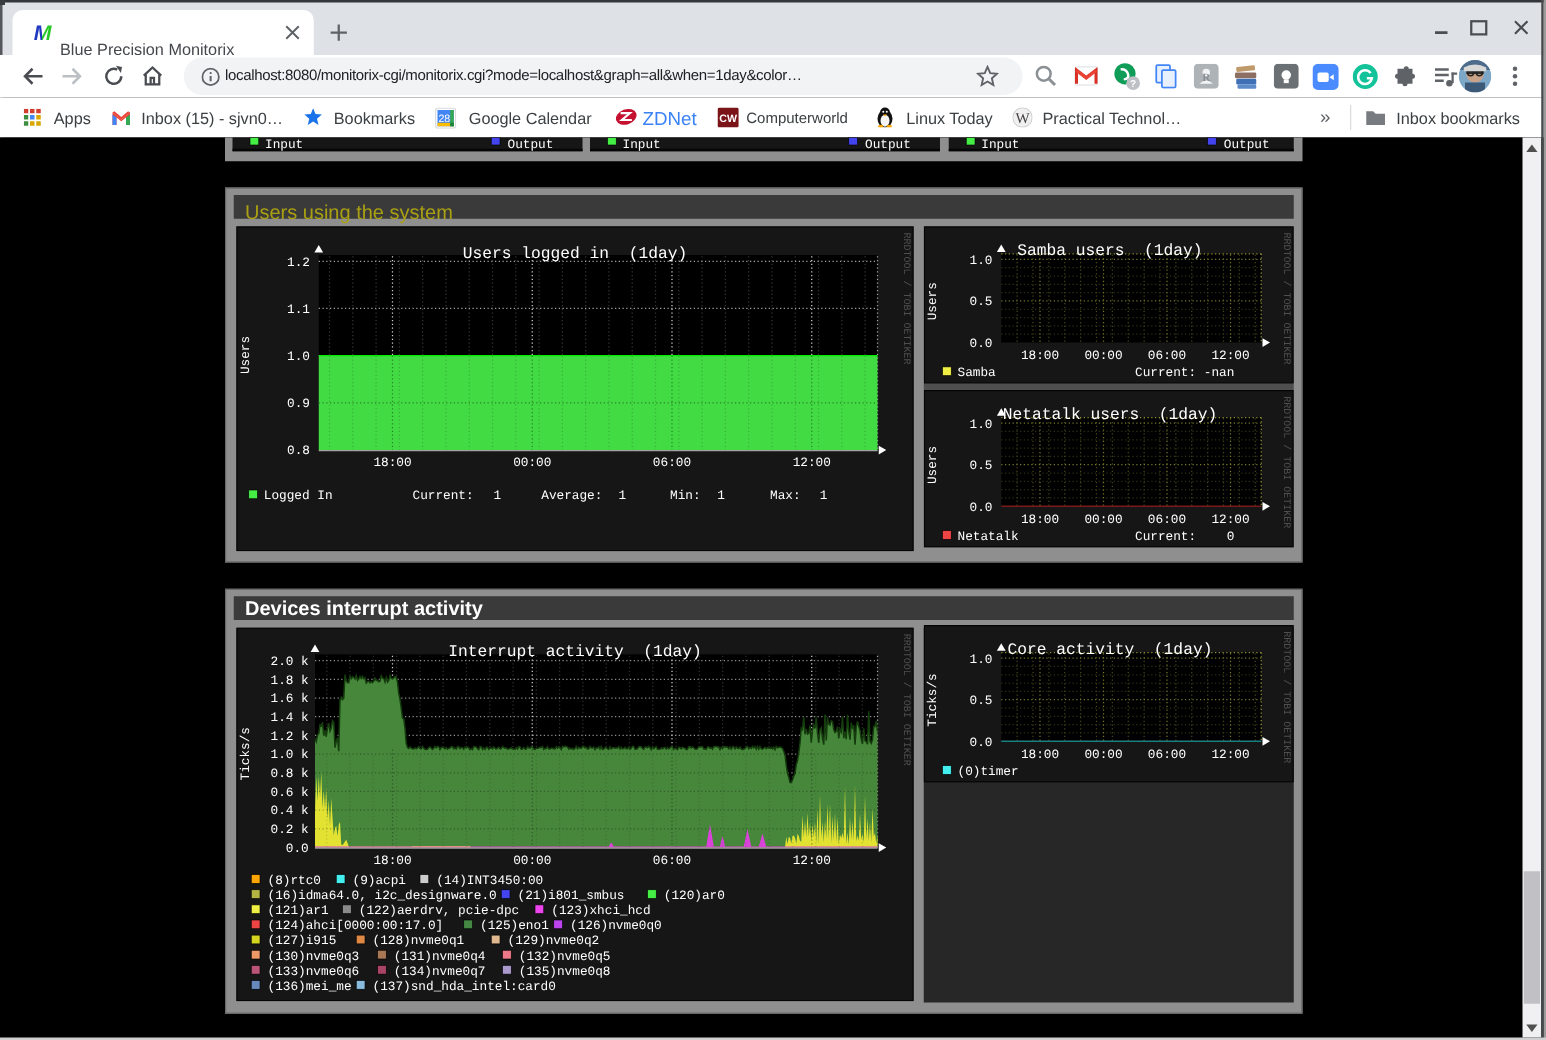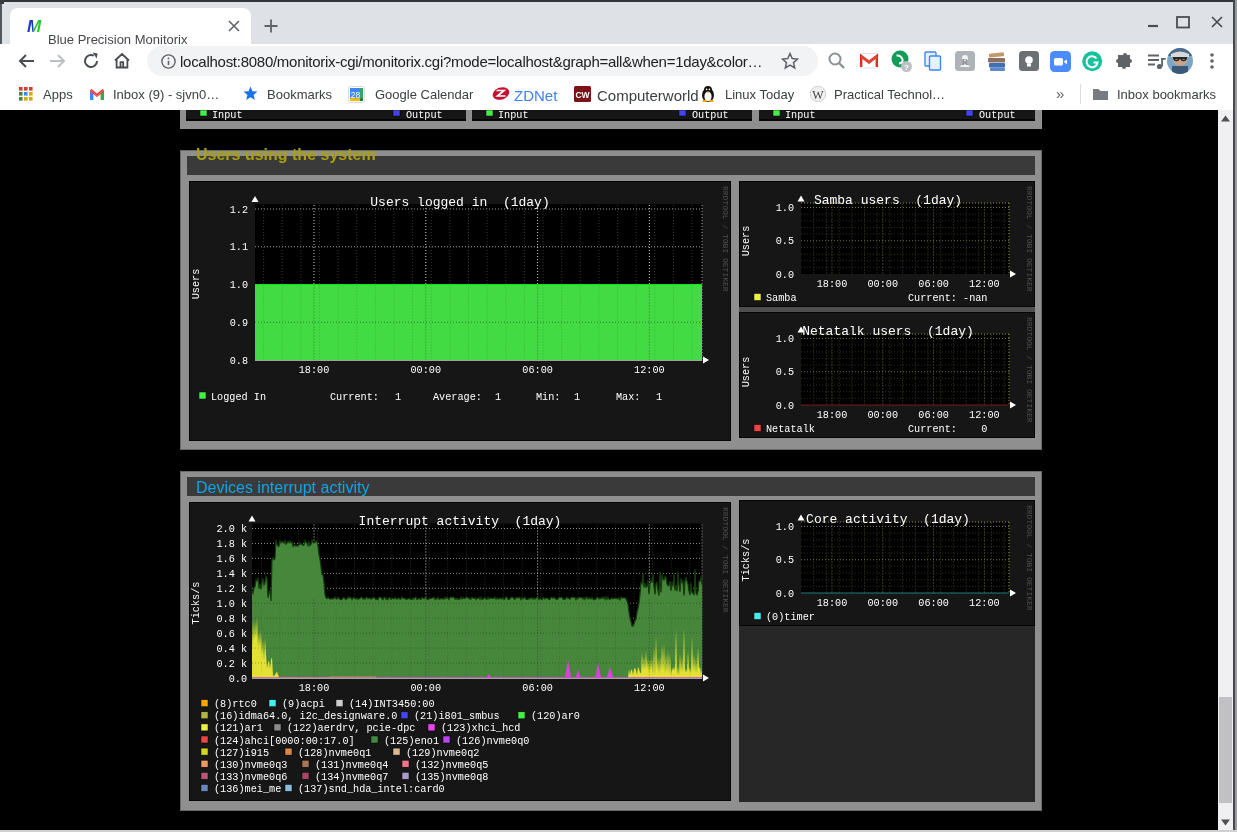--- a/index.html
+++ b/index.html
@@ -43,21 +43,21 @@
   </svg>
 <svg class="abs" style="left:113px;top:52px" width="18" height="18">
     <path d="M2,8.5 L9,2 L16,8.5 M3.6,7.5 L3.6,15.5 L14.4,15.5 L14.4,7.5 M7.5,15.5 L7.5,10.2 L10.2,10.2 L10.2,15.5" stroke="#494c50" stroke-width="1.8" fill="none"></path>
   </svg>
 <div class="abs" style="left:147px;top:46px;width:671px;height:30px;background:#f1f3f4;border-radius:15px"></div>
 <svg class="abs" style="left:161px;top:54px" width="15" height="15">
     <circle cx="7.5" cy="7.5" r="6.6" fill="none" stroke="#5f6368" stroke-width="1.4"></circle>
     <path d="M7.5,6.8 L7.5,11" stroke="#5f6368" stroke-width="1.6"></path>
     <circle cx="7.5" cy="4.4" r="0.9" fill="#5f6368"></circle>
   </svg>
-<div class="abs" style="left:180px;top:53px;font-size:15px;color:#202124;letter-spacing:-0.27px">localhost:8080/monitorix-cgi/monitorix.cgi?mode=localhost&amp;graph=all&amp;when=1day&amp;color…</div>
+<div class="abs" style="left:180px;top:53px;font-size:12px;color:#202124;letter-spacing:-0.27px">localhost:8080/monitorix-cgi/monitorix.cgi?mode=localhost&amp;graph=all&amp;when=1day&amp;color…</div>
 <svg class="abs" style="left:781px;top:52px" width="18" height="18">
     <path d="M9,1.5 L11.2,6.5 L16.6,7 L12.5,10.6 L13.7,16 L9,13.2 L4.3,16 L5.5,10.6 L1.4,7 L6.8,6.5 Z" fill="none" stroke="#5f6368" stroke-width="1.5"></path>
   </svg>
 <svg class="abs" style="left:827px;top:51px" width="20" height="20">
     <circle cx="8" cy="8" r="5.5" fill="none" stroke="#8b9095" stroke-width="2"></circle>
     <path d="M12,12 L17,17" stroke="#8b9095" stroke-width="2.4"></path>
   </svg>
 <svg class="abs" style="left:859px;top:52px" width="20" height="18">
     <rect x="1" y="1.5" width="18" height="14.5" rx="1" fill="#fff" stroke="#dadce0" stroke-width="0.8"></rect>
     <path d="M2.2,15 L2.2,4 L10,10 L17.8,4 L17.8,15" stroke="#d93025" stroke-width="2.4" fill="none"></path>
@@ -142,21 +142,21 @@
     <rect x="5" y="10" width="3.6" height="3.6" fill="#d8a800"></rect>
     <rect x="10" y="10" width="3.6" height="3.6" fill="#d8a800"></rect>
   </svg>
 <div class="abs" style="left:43px;top:87px;font-size:13px;color:#3c4043">Apps</div>
 <svg class="abs" style="left:89px;top:88px" width="16" height="12">
     <path d="M1,12 L1,2 L8,7.5 L15,2 L15,12 L11.8,12 L11.8,6 L8,9 L4.2,6 L4.2,12 Z" fill="#ea4335"></path>
     <path d="M1,12 L4.2,12 L4.2,6 L1,3.5 Z" fill="#4285f4"></path>
     <path d="M11.8,12 L15,12 L15,3.5 L11.8,6 Z" fill="#34a853"></path>
     <path d="M1,2 L2.5,1 L8,5.5 L13.5,1 L15,2 L8,7.5 Z" fill="#ea4335"></path>
   </svg>
-<div class="abs" style="left:113px;top:87px;font-size:13px;color:#3c4043">Inbox (9) - sjvn0…</div>
+<div class="abs" style="left:113px;top:87px;font-size:13px;color:#3c4043">Inbox (15) - sjvn0…</div>
 <svg class="abs" style="left:243px;top:86px" width="15" height="15">
     <path d="M7.5,0.5 L9.4,5.2 L14.5,5.6 L10.6,8.9 L11.8,13.9 L7.5,11.2 L3.2,13.9 L4.4,8.9 L0.5,5.6 L5.6,5.2 Z" fill="#1a73e8"></path>
   </svg>
 <div class="abs" style="left:267px;top:87px;font-size:13px;color:#3c4043">Bookmarks</div>
 <svg class="abs" style="left:348px;top:86px" width="17" height="17">
     <rect x="0.5" y="0.5" width="16" height="16" rx="2" fill="#fff" stroke="#dadce0" stroke-width="1"></rect>
     <rect x="2" y="2" width="13" height="13" fill="#4285f4"></rect>
     <rect x="2" y="12.2" width="13" height="2.8" fill="#fbbc04"></rect>
     <rect x="12.2" y="2" width="2.8" height="13" fill="#34a853"></rect>
     <rect x="12.2" y="12.2" width="2.8" height="2.8" fill="#188038"></rect>
@@ -165,21 +165,21 @@
 <div class="abs" style="left:375px;top:87px;font-size:13px;color:#3c4043">Google Calendar</div>
 <svg class="abs" style="left:492px;top:86px" width="18" height="15">
     <ellipse cx="9" cy="7.5" rx="8.5" ry="6" fill="#c41230" transform="rotate(-20 9 7.5)"></ellipse>
     <path d="M4.5,4.5 L12,4.5 L5.5,10 L13.5,10" stroke="#fff" stroke-width="1.7" fill="none"></path>
   </svg>
 <div class="abs" style="left:514px;top:87px;font-size:15px;color:#3b82f6">ZDNet</div>
 <svg class="abs" style="left:574px;top:86px" width="17" height="16">
     <rect width="17" height="16" rx="1.5" fill="#7a1419"></rect>
     <text x="8.5" y="11.5" font-size="8.5" font-weight="bold" font-family="Liberation Sans" fill="#fff" text-anchor="middle">CW</text>
   </svg>
-<div class="abs" style="left:597px;top:87px;font-size:15px;color:#3c4043">Computerworld</div>
+<div class="abs" style="left:597px;top:87px;font-size:12px;color:#3c4043">Computerworld</div>
 <svg class="abs" style="left:700px;top:85px" width="16" height="17">
     <ellipse cx="8" cy="10" rx="6" ry="7" fill="#111"></ellipse>
     <ellipse cx="8" cy="5" rx="4" ry="4" fill="#111"></ellipse>
     <ellipse cx="8" cy="11.5" rx="3.6" ry="4.8" fill="#f6f6f6"></ellipse>
     <circle cx="6.6" cy="4.4" r="0.8" fill="#fff"></circle>
     <circle cx="9.4" cy="4.4" r="0.8" fill="#fff"></circle>
     <path d="M6.5,6.5 L9.5,6.5 L8,8.2 Z" fill="#f7a500"></path>
     <ellipse cx="4.6" cy="16" rx="2.2" ry="1.2" fill="#f7a500"></ellipse>
     <ellipse cx="11.4" cy="16" rx="2.2" ry="1.2" fill="#f7a500"></ellipse>
   </svg>
@@ -214,21 +214,21 @@
   </svg>
 <div class="abs" style="left:759px;top:110px;width:276px;height:11px;background:#161616;border-bottom:2px solid #050505"></div>
 <svg class="abs" style="left:759px;top:110px" width="276" height="11">
     <rect x="14" y="0" width="7" height="6" fill="#44EE44" stroke="#000" stroke-width="0.5"></rect>
     <text x="26" y="8" font-family="&quot;Liberation Mono&quot;, monospace" font-size="10.2" fill="#ffffff" text-anchor="start">Input</text>
     <rect x="207" y="0" width="7" height="6" fill="#4444EE" stroke="#000" stroke-width="0.5"></rect>
     <text x="220" y="8" font-family="&quot;Liberation Mono&quot;, monospace" font-size="10.2" fill="#ffffff" text-anchor="start">Output</text>
   </svg>
 <div class="abs" style="left:180px;top:150px;width:862px;height:300px;background:#8f8f8f;border:1px solid #6a6a6a"></div>
 <div class="abs" style="left:187px;top:156px;width:848px;height:19px;background:#3a3a3a"></div>
-<div class="abs" style="left:196px;top:146px;font-size:16px;font-weight:bold;color:#aaa012">Users using the system</div>
+<div class="abs" style="left:196px;top:162px;font-size:16px;font-weight:normal;color:#aaa012">Users using the system</div>
 <svg style="position:absolute;left:189px;top:181px" width="542" height="260">
     <rect width="542" height="260" fill="#161616"></rect>
     <rect x="0.5" y="0.5" width="541" height="259" fill="none" stroke="#050505" stroke-width="1"></rect>
     <rect x="66" y="23" width="447" height="156" fill="#000"></rect>
     <line x1="74.6" y1="24" x2="74.6" y2="179" stroke="#9a9a9a" stroke-opacity="0.35" stroke-width="1" stroke-dasharray="1,2"></line>
     <line x1="93.22999999999999" y1="24" x2="93.22999999999999" y2="179" stroke="#9a9a9a" stroke-opacity="0.35" stroke-width="1" stroke-dasharray="1,2"></line>
     <line x1="111.85999999999999" y1="24" x2="111.85999999999999" y2="179" stroke="#9a9a9a" stroke-opacity="0.35" stroke-width="1" stroke-dasharray="1,2"></line>
     <line x1="130.48999999999998" y1="24" x2="130.48999999999998" y2="179" stroke="#9a9a9a" stroke-opacity="0.35" stroke-width="1" stroke-dasharray="1,2"></line>
     <line x1="149.11999999999998" y1="24" x2="149.11999999999998" y2="179" stroke="#9a9a9a" stroke-opacity="0.35" stroke-width="1" stroke-dasharray="1,2"></line>
     <line x1="167.74999999999997" y1="24" x2="167.74999999999997" y2="179" stroke="#9a9a9a" stroke-opacity="0.35" stroke-width="1" stroke-dasharray="1,2"></line>
@@ -417,21 +417,21 @@
     <text x="194.6" y="106" font-family="&quot;Liberation Mono&quot;, monospace" font-size="10.2" fill="#fff" text-anchor="middle">06:00</text>
     <text x="245.4" y="106" font-family="&quot;Liberation Mono&quot;, monospace" font-size="10.2" fill="#fff" text-anchor="middle">12:00</text>
     <text x="10" y="60" font-family="&quot;Liberation Mono&quot;, monospace" font-size="10.2" fill="#ffffff" text-anchor="middle" transform="rotate(-90 10 60)">Users</text>
     <rect x="15" y="112.5" width="7" height="7" fill="#EE4444" stroke="#000" stroke-width="0.5"></rect>
     <text x="27" y="120" font-family="&quot;Liberation Mono&quot;, monospace" font-size="10.2" fill="#ffffff" text-anchor="start">Netatalk</text>
     <text x="169" y="120" font-family="&quot;Liberation Mono&quot;, monospace" font-size="10.2" fill="#ffffff" text-anchor="start">Current:&nbsp; &nbsp; 0</text>
     <text x="288" y="5" font-family="&quot;Liberation Mono&quot;, monospace" font-size="8" fill="#4f4f4f" transform="rotate(90 288 5)">RRDTOOL / TOBI OETIKER</text>
   </svg>
 <div class="abs" style="left:180px;top:471px;width:862px;height:340px;background:#8f8f8f;border:1px solid #6a6a6a"></div>
 <div class="abs" style="left:187px;top:477px;width:848px;height:19px;background:#3a3a3a"></div>
-<div class="abs" style="left:196px;top:479px;font-size:16px;font-weight:normal;color:#0ea5e9">Devices interrupt activity</div>
+<div class="abs" style="left:196px;top:479px;font-size:16px;font-weight:bold;color:#ffffff">Devices interrupt activity</div>
 <div class="abs" style="left:739px;top:502px;width:296px;height:300px;background:#272727"></div>
 <svg style="position:absolute;left:189px;top:502px" width="542" height="299">
     <rect width="542" height="299" fill="#161616"></rect>
     <rect x="0.5" y="0.5" width="541" height="298" fill="none" stroke="#050505" stroke-width="1"></rect>
     <rect x="63" y="21.5" width="450" height="154.5" fill="#000"></rect>
     <line x1="72.4" y1="22.5" x2="72.4" y2="176.0" stroke="#9a9a9a" stroke-opacity="0.3" stroke-width="1" stroke-dasharray="1,2"></line>
     <line x1="91.03" y1="22.5" x2="91.03" y2="176.0" stroke="#9a9a9a" stroke-opacity="0.3" stroke-width="1" stroke-dasharray="1,2"></line>
     <line x1="109.66" y1="22.5" x2="109.66" y2="176.0" stroke="#9a9a9a" stroke-opacity="0.3" stroke-width="1" stroke-dasharray="1,2"></line>
     <line x1="128.29" y1="22.5" x2="128.29" y2="176.0" stroke="#9a9a9a" stroke-opacity="0.3" stroke-width="1" stroke-dasharray="1,2"></line>
     <line x1="146.92" y1="22.5" x2="146.92" y2="176.0" stroke="#9a9a9a" stroke-opacity="0.3" stroke-width="1" stroke-dasharray="1,2"></line>

